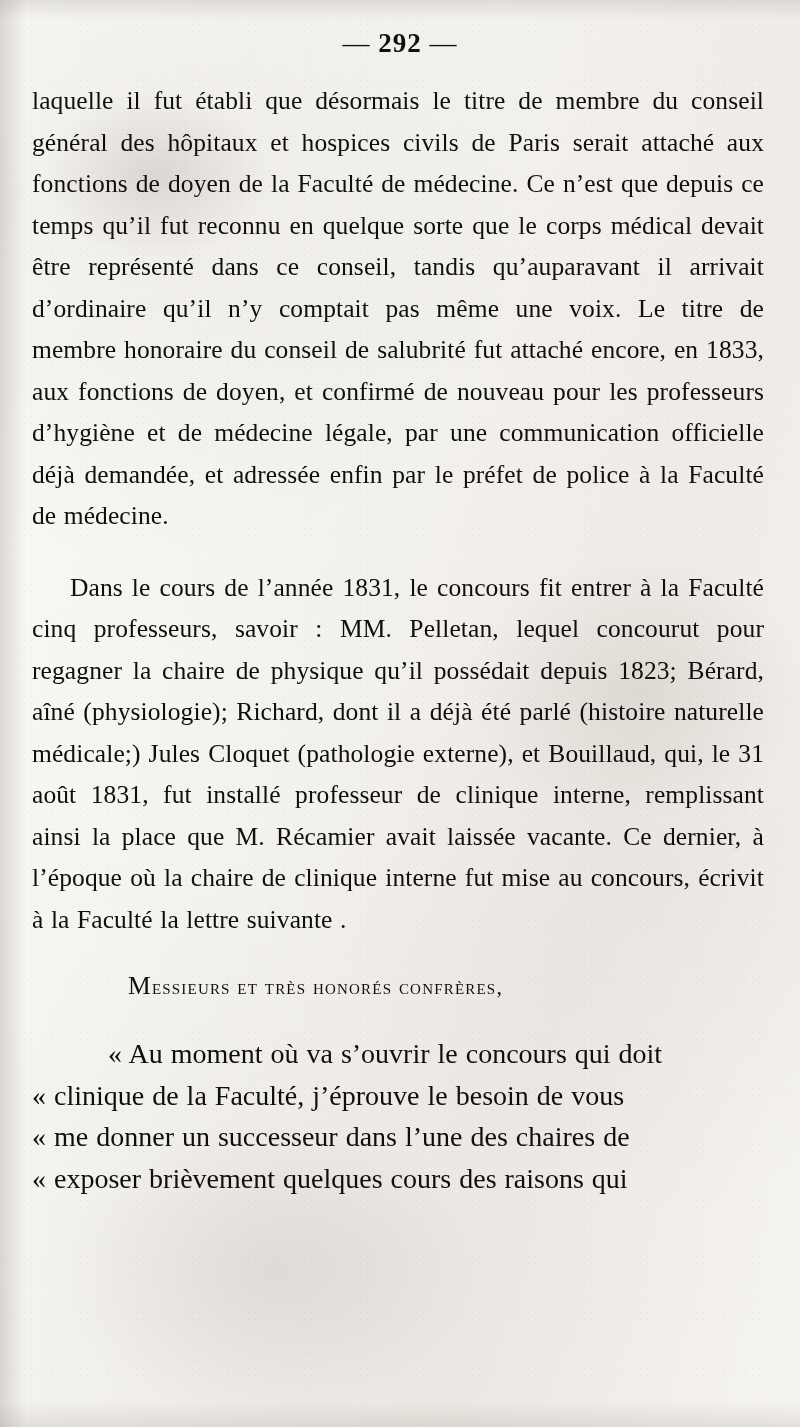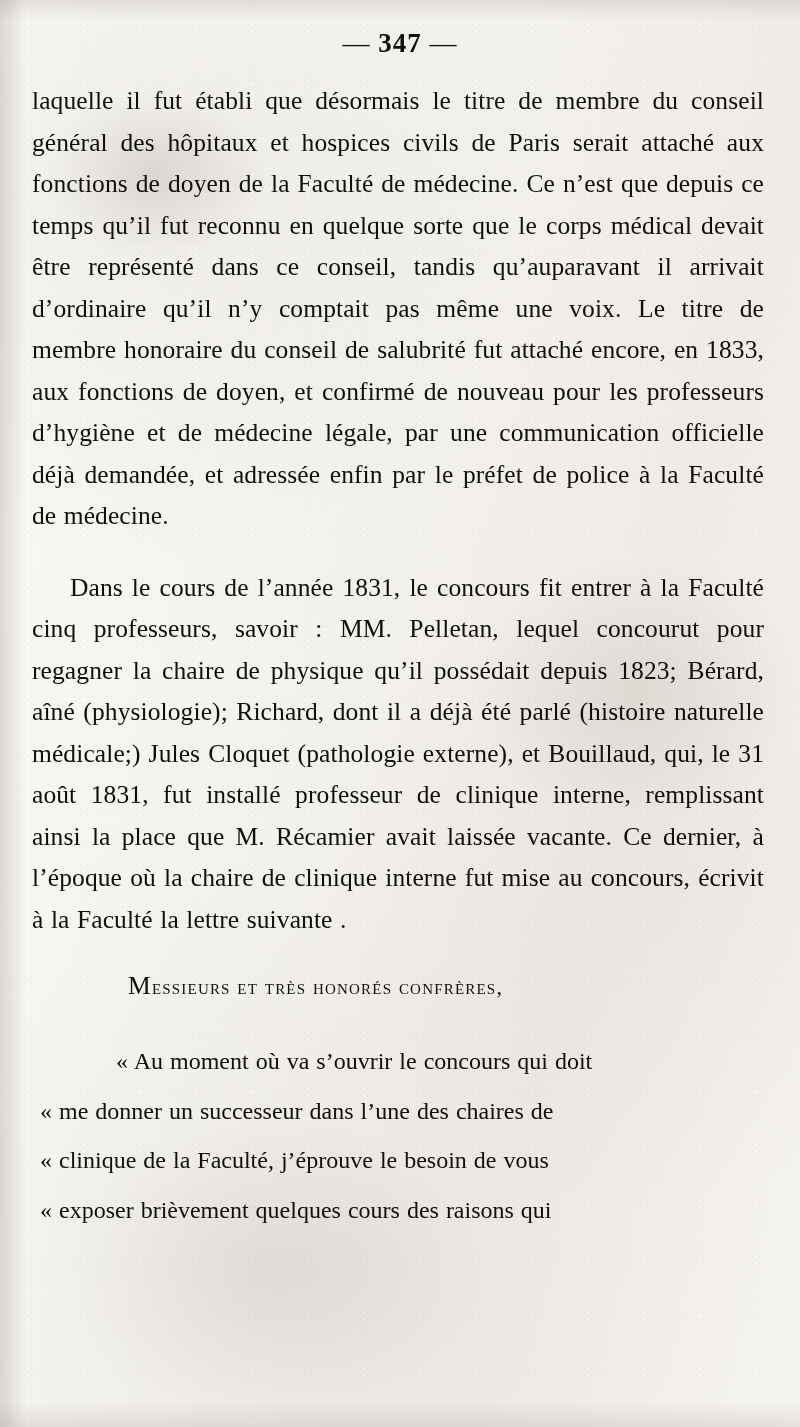--- a/index.html
+++ b/index.html
@@ -87,22 +87,22 @@
     letter-spacing: 1.2px;
     font-variant: small-caps;
     text-transform: lowercase;
   }
   .salutation .cap {
     font-variant: normal;
     text-transform: none;
     font-size: 25.5px;
   }
   .quoted p {
-    margin: 8px;
-    font-size: 24px;
+    margin: 0;
+    font-size: 28px;
     line-height: 41.5px;
     text-align: justify;
     text-align-last: left;
     word-spacing: 1px;
   }
   .quoted p.first { text-indent: 38px; }
   .quoted .qm { display: inline-block; }
   .edge-shade-left {
     position: absolute;
     left: 0; top: 0; bottom: 0; width: 26px;
@@ -126,42 +126,42 @@
 <body>
 
 <div class="page">
 
   <div class="smudge-a"></div>
   <div class="smudge-b"></div>
   <div class="smudge-c"></div>
 
   <div class="folio">
     <span class="dash">—</span>
-    <span>347</span>
+    <span>292</span>
     <span class="dash">—</span>
   </div>
 
   <div class="body">
 
     <p class="para">laquelle il fut établi que désormais le titre de membre du conseil général des hôpitaux et hospices civils de Paris serait attaché aux fonctions de doyen de la Faculté de médecine. Ce n’est que depuis ce temps qu’il fut reconnu en quelque sorte que le corps médical devait être représenté dans ce conseil, tandis qu’auparavant il arrivait d’ordinaire qu’il n’y comptait pas même une voix. Le titre de membre honoraire du conseil de salubrité fut attaché encore, en 1833, aux fonctions de doyen, et confirmé de nouveau pour les professeurs d’hygiène et de médecine légale, par une communication officielle déjà demandée, et adressée enfin par le préfet de police à la Faculté de médecine.</p>
 
     <div class="gap"></div>
 
     <p class="para indent">Dans le cours de l’année 1831, le concours fit entrer à la Faculté cinq professeurs, savoir : MM. Pelletan, lequel concourut pour regagner la chaire de physique qu’il possédait depuis 1823; Bérard, aîné (physiologie); Richard, dont il a déjà été parlé (histoire naturelle médicale;) Jules Cloquet (pathologie externe), et Bouillaud, qui, le 31 août 1831, fut installé professeur de clinique interne, remplissant ainsi la place que M. Récamier avait laissée vacante. Ce dernier, à l’époque où la chaire de clinique interne fut mise au concours, écrivit à la Faculté la lettre suivante .</p>
 
     <div class="gap"></div>
 
     <p class="salutation"><span class="cap">M</span><span>essieurs et très honorés confrères,</span></p>
 
     <div class="gap"></div>
 
     <div class="quoted">
       <p class="first"><span class="qm">«</span> <span>Au moment où va s’ouvrir le concours qui doit</span></p>
+      <p><span class="qm">«</span> <span>clinique de la Faculté, j’éprouve le besoin de vous</span></p>
       <p><span class="qm">«</span> <span>me donner un successeur dans l’une des chaires de</span></p>
-      <p><span class="qm">«</span> <span>clinique de la Faculté, j’éprouve le besoin de vous</span></p>
       <p><span class="qm">«</span> <span>exposer brièvement quelques cours des raisons qui</span></p>
     </div>
 
   </div>
 
   <div class="grain"></div>
   <div class="edge-shade-left"></div>
   <div class="edge-shade-top"></div>
   <div class="edge-shade-bottom"></div>
 </div>

